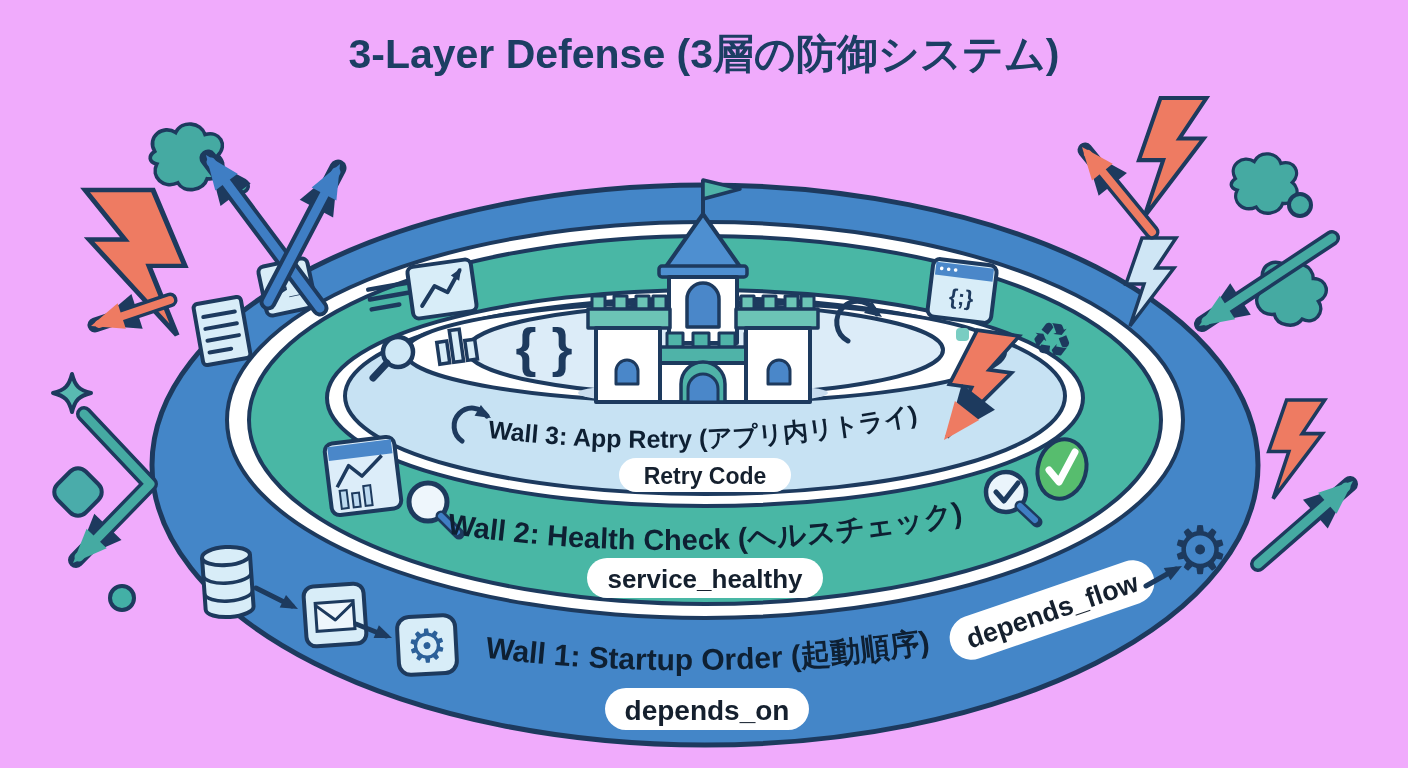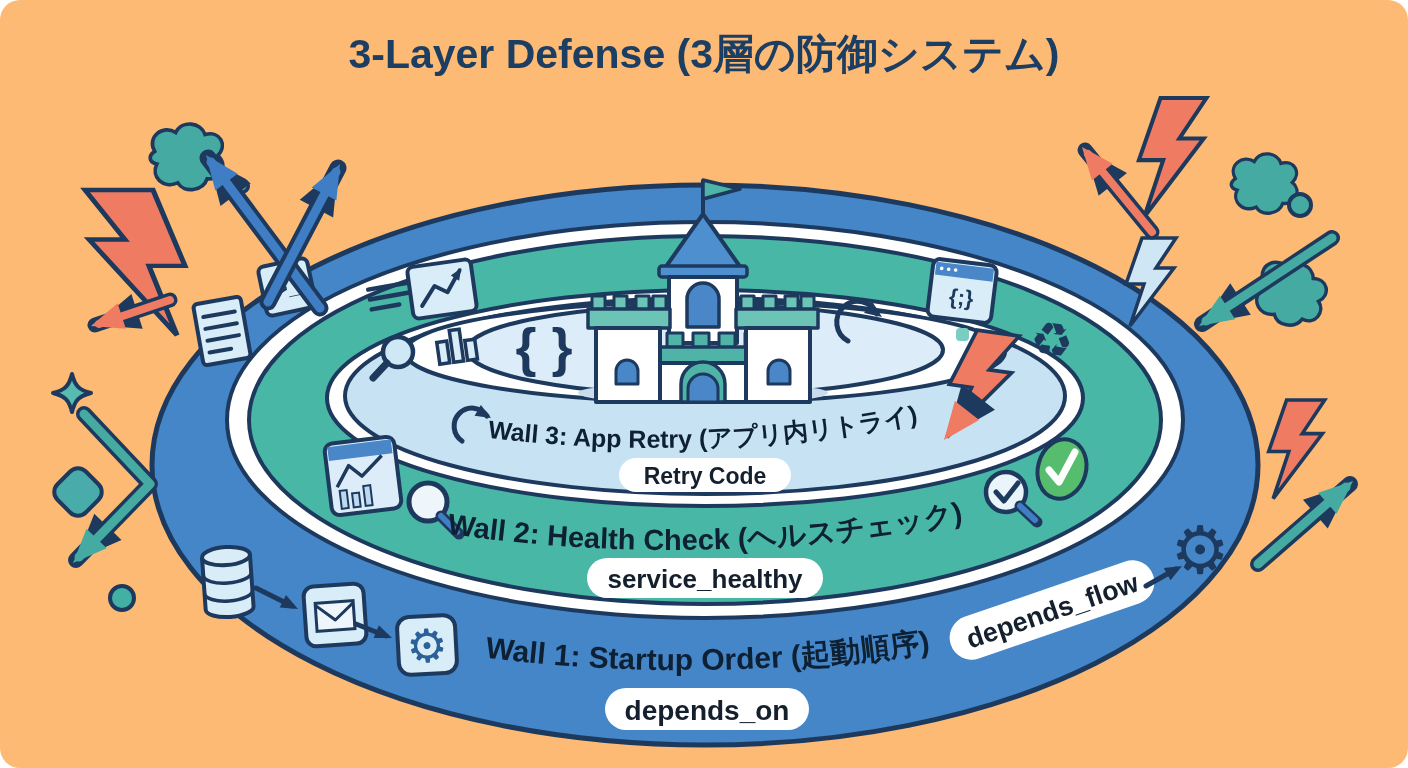--- a/index.html
+++ b/index.html
@@ -1,17 +1,17 @@
 <!DOCTYPE html>
 <html><head>
 <meta charset="utf-8">
 <style>
   html,body{margin:0;padding:0;background:#ffffff;}
-  .stage{position:relative;width:1408px;height:768px;background:#fdba74;overflow:hidden;
-         font-family:"Liberation Sans", sans-serif;border-radius:20px;}
+  .stage{position:relative;width:1408px;height:768px;background:#f0abfc;overflow:hidden;
+         font-family:"Liberation Sans", sans-serif;}
   svg{position:absolute;left:0;top:0;}
   .title-text{font-size:41px;font-weight:700;fill:#1c3e63;}
   .wall-label{font-weight:700;fill:#0e2033;}
   .w3{font-size:25px;} .w2{font-size:29px;} .w1{font-size:30px;}
   .pill{fill:#ffffff;}
   .pill-text{font-weight:700;fill:#15202e;}
   .braces{font-size:54px;font-weight:700;fill:#1d3a5e;}
   .glyph{fill:#1d3a5e;}
 </style>
 </head>

